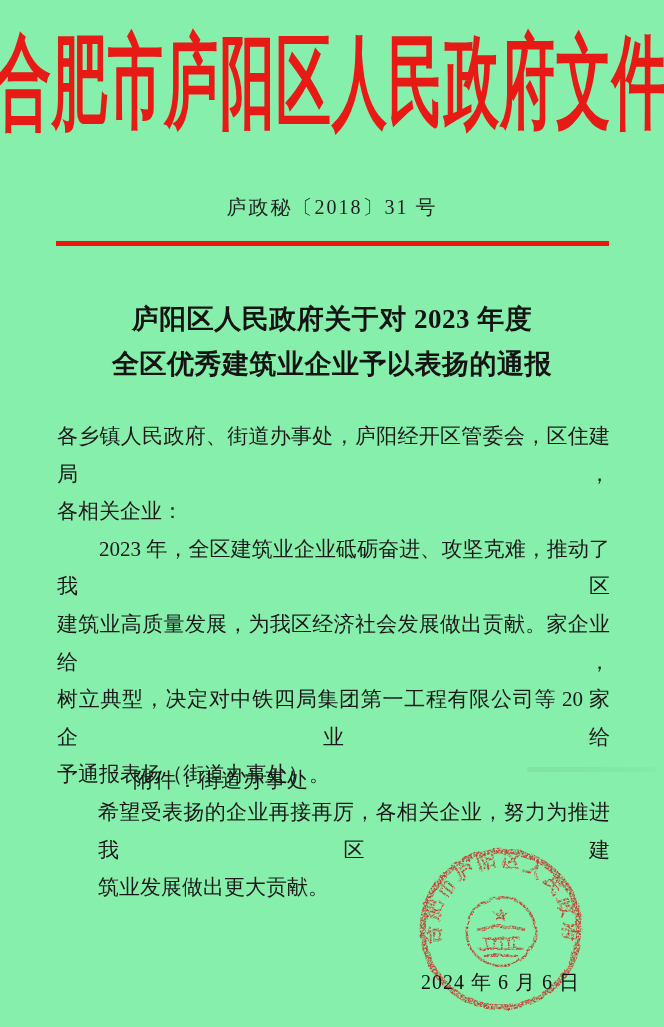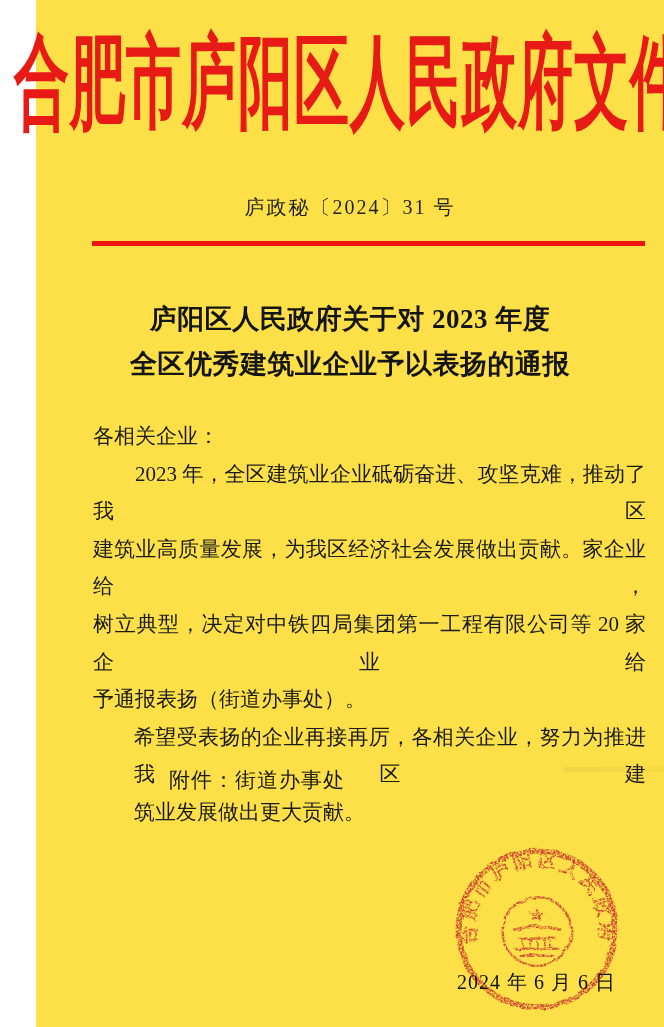--- a/index.html
+++ b/index.html
@@ -4,22 +4,21 @@
 <style>
   * { margin: 0; padding: 0; box-sizing: border-box; }
   html, body { background: #ffffff; }
   body {
     width: 664px; height: 1027px;
     font-family: "Liberation Serif", "DejaVu Serif", serif;
     position: relative; overflow: hidden;
   }
   .page {
     position: absolute; inset: 0;
-    background: #fde047;
-    margin-left: 36px;
+    background: #86efac;
   }
   
   .header {
     position: absolute; top: 0; left: 0; right: 0; height: 165px;
     display: flex; align-items: center; justify-content: center;
   }
   .header-text {
     display: inline-block;
     font-size: 55px; line-height: 1; font-weight: bold;
     letter-spacing: 1px; white-space: nowrap;
@@ -81,30 +80,31 @@
 </style>
 </head>
 <body>
 
 <div class="page">
 
   <div class="header">
     <span class="header-text">合肥市庐阳区人民政府文件</span>
   </div>
 
-  <div class="doc-number">庐政秘〔2024〕31 号</div>
+  <div class="doc-number">庐政秘〔2018〕31 号</div>
 
   <div class="red-line"></div>
 
   <div class="title">
     <div>庐阳区人民政府关于对 2023 年度</div>
     <div>全区优秀建筑业企业予以表扬的通报</div>
   </div>
 
   <div class="body-text">
+    <div class="line full">各乡镇人民政府、街道办事处，庐阳经开区管委会，区住建局，</div>
     <div class="line">各相关企业：</div>
     <div class="line indent full">2023 年，全区建筑业企业砥砺奋进、攻坚克难，推动了我区</div>
     <div class="line full">建筑业高质量发展，为我区经济社会发展做出贡献。家企业给，</div>
     <div class="line full">树立典型，决定对中铁四局集团第一工程有限公司等 20 家企业给</div>
     <div class="line">予通报表扬（街道办事处）。</div>
     <div class="line ml2 full">希望受表扬的企业再接再厉，各相关企业，努力为推进我区建</div>
     <div class="line ml2">筑业发展做出更大贡献。</div>
   </div>
 
   <div class="attachment">附件：街道办事处</div>

